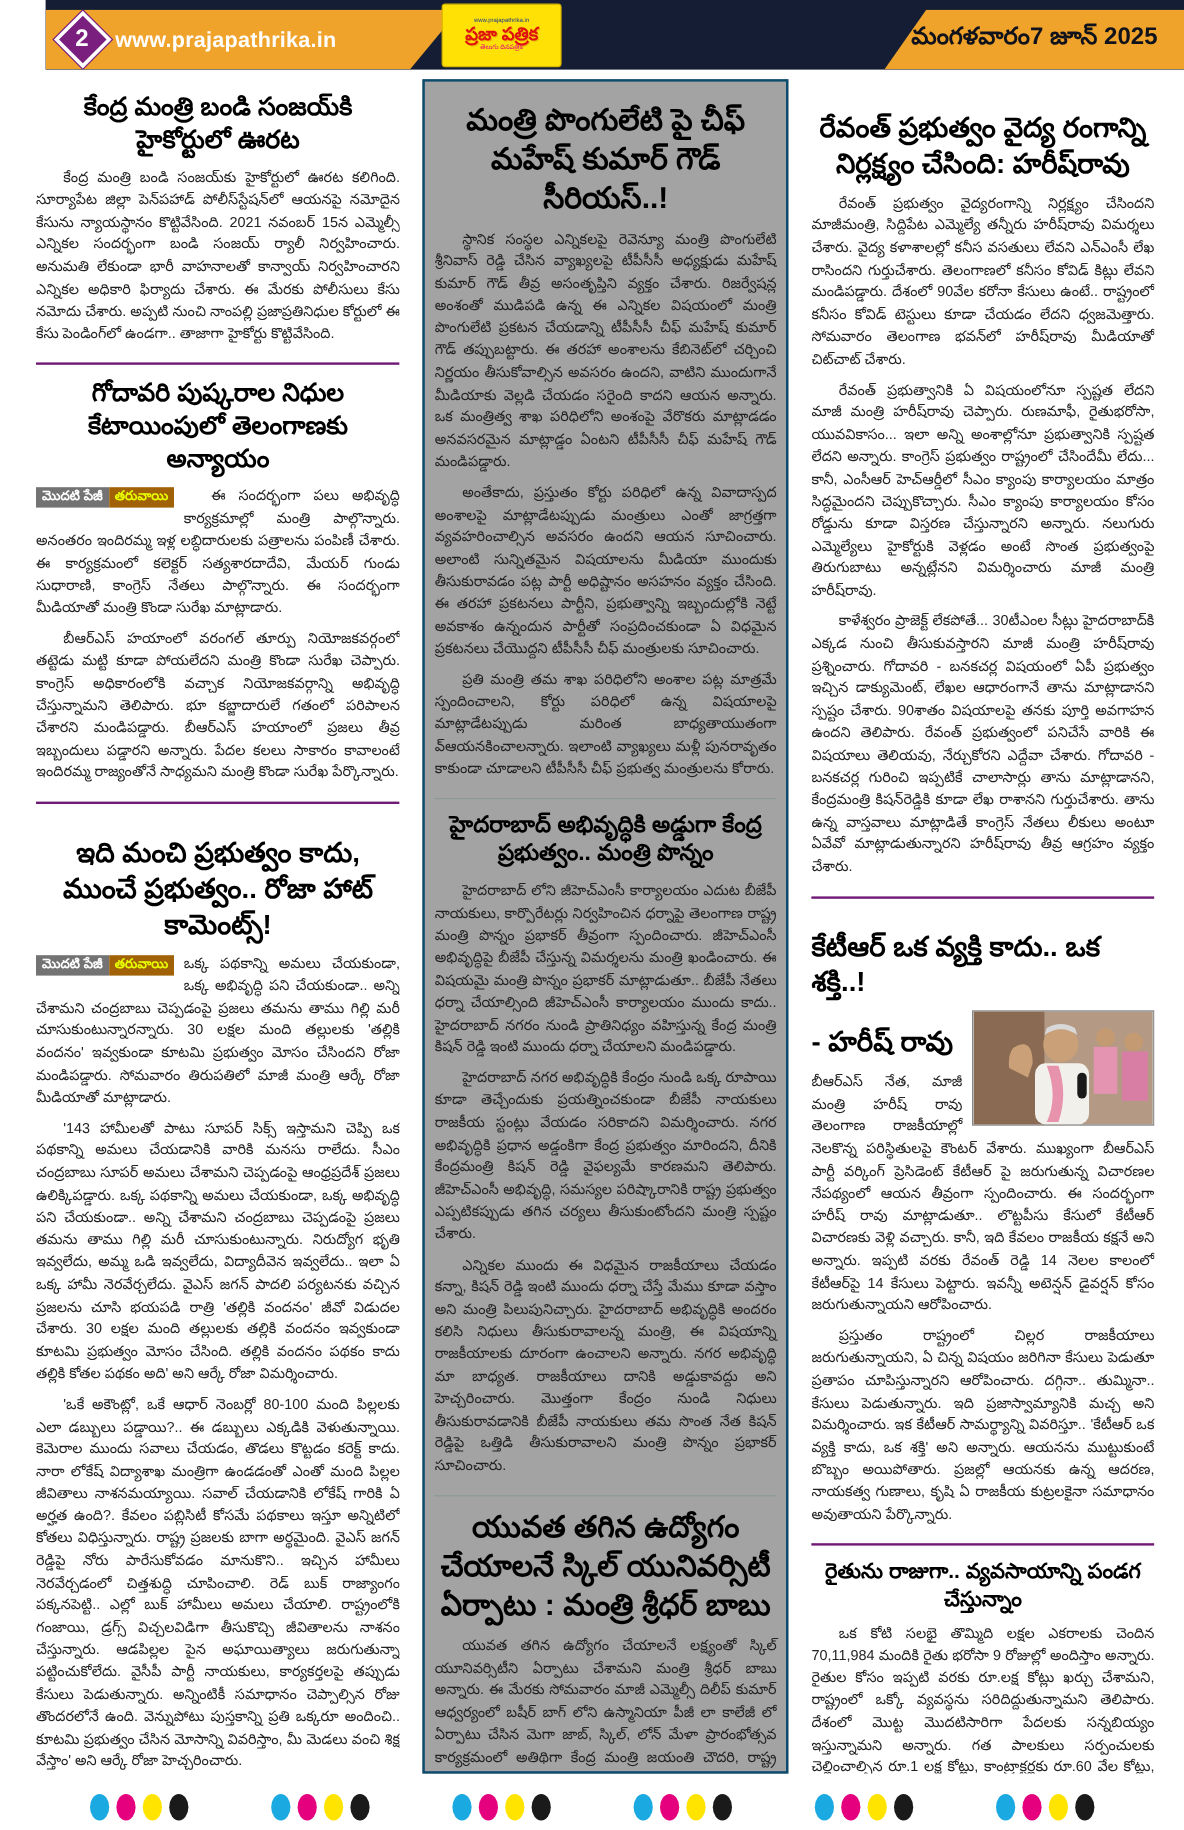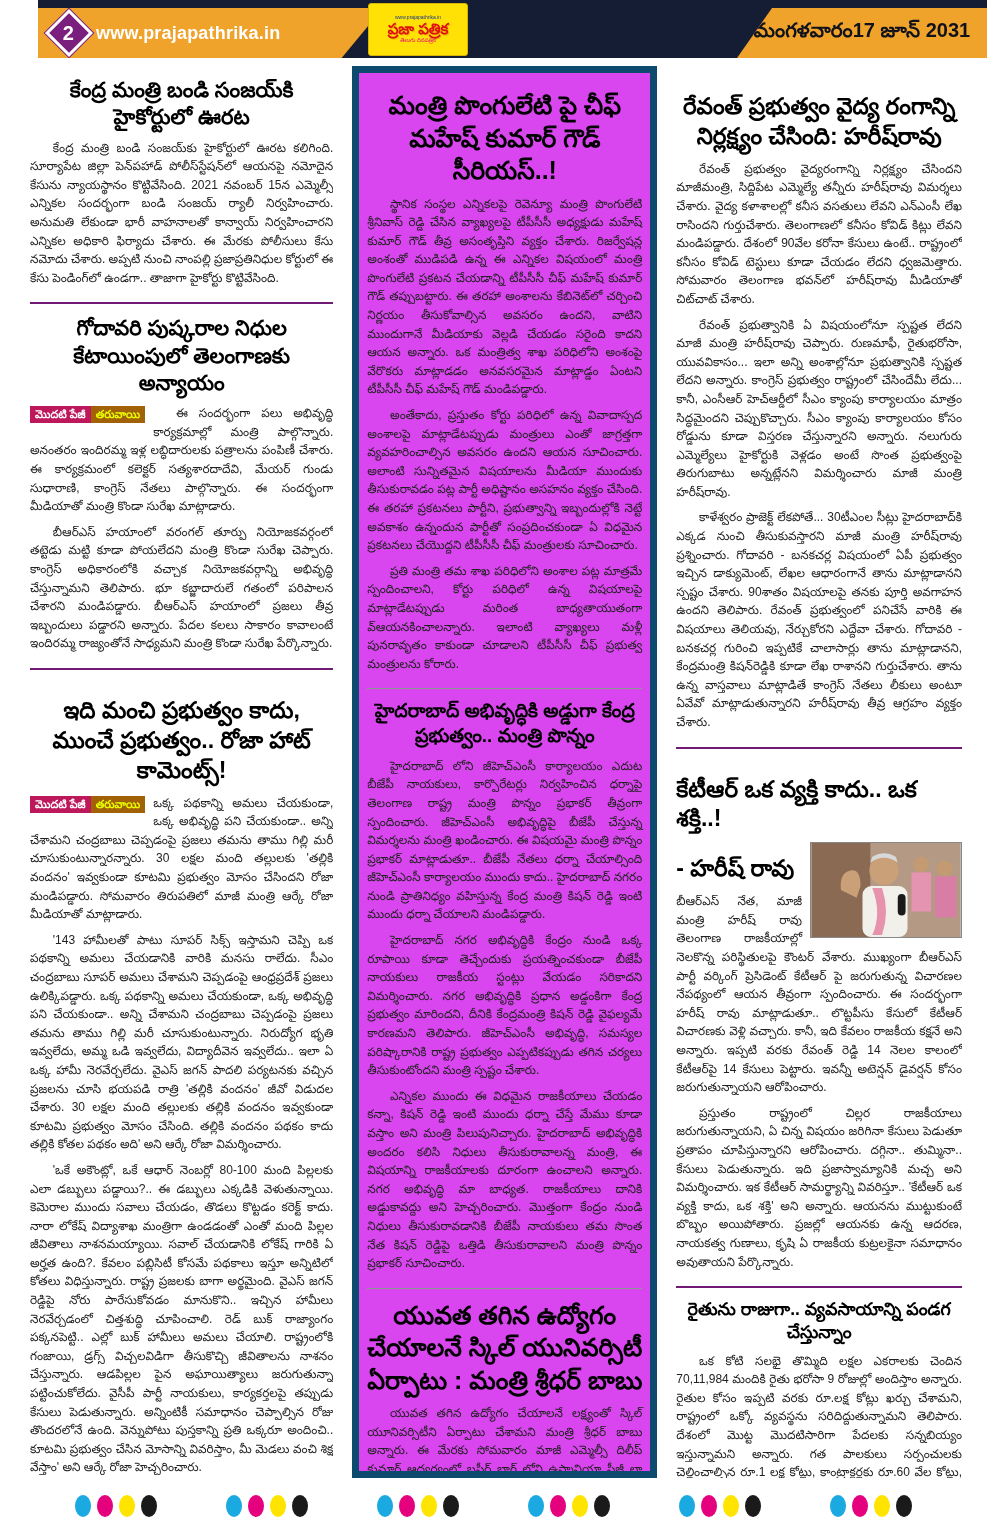--- a/index.html
+++ b/index.html
@@ -24,37 +24,37 @@
       justify-content:center; z-index:5; }
   .logo-url { font-size:5px; color:#1b3a8c; line-height:1; }
   .logo-title { font-size:15px; font-weight:bold; color:#e01010; line-height:1.2;
       text-shadow:1px 1px 0 #8c0b0b33; white-space:nowrap; }
   .logo-tag { font-size:5.5px; color:#e5007e; line-height:1; }
 
   
   .content { position:absolute; left:30px; top:66px; width:932px; height:1412px; display:flex; gap:19px; }
   .col { overflow:hidden; }
   .col1 { width:311px; }
-  .col2 { width:312px; background:#d946ef; border:7px solid #0c4a6e; padding:6px 8px 4px 8px; }
+  .col2 { width:312px; background:#a3a3a3; border:2px solid #0c4a6e; padding:6px 8px 4px 8px; }
   .col3 { width:293px; }
 
   .article { padding:6px 0 8px 0; }
   .article + .article { border-top:2px solid #701a75; }
   .col2 .article + .article { border-top:1px solid #8a9a93; }
 
   h2 { text-align:center; color:#000; font-weight:bold; line-height:1.3; margin:4px 0 8px 0; }
   .h-22 { font-size:21px; }  .h-24 { font-size:23px;margin-top:20px; }  .h-26 { font-size:25px; }
   .h-28 { font-size:27px; }  .h-20 { font-size:19px; }  .h-18 { font-size:17.5px; }
 
   p.body { font-size:12px; line-height:1.55; color:#222; text-align:justify; text-indent:1.9em; margin-bottom:7px; }
   p.body.noindent { text-indent:0; }
 
   
   .badge { display:inline-flex; height:17px; line-height:17px; font-size:11px; font-weight:bold; margin:2px 8px 2px 0; }
-  .badge .b-red { background:#be185d; color:#fff; padding:0 5px; }
+  .badge .b-red { background:#737373; color:#fff; padding:0 5px; }
   .badge .b-blk { background:#a16207; color:#e8ff00; padding:0 5px; }
   .badge.fl { float:left; }
 
   .photo { border:1px solid #888; background:#ccc; }
   .ph-right { float:right; margin:0 0 6px 8px; }
   .clearfix::after { content:""; display:block; clear:both; }
 
   
   .footer-dots { position:absolute; left:0; bottom:8px; width:987px; display:flex; justify-content:space-around; padding:0 40px; }
   .dot-group { display:flex; gap:6px; }
@@ -69,21 +69,21 @@
 
   <div class="hdr">
     <div class="hdr-navy"></div>
     <div class="hdr-orange-left">
       <div class="page-num-diamond">
         <span>2</span>
       </div>
       <span class="hdr-site">www.prajapathrika.in</span>
     </div>
     <div class="hdr-orange-right">
-      <span class="hdr-date">మంగళవారం17 జూన్ 2031</span>
+      <span class="hdr-date">మంగళవారం7 జూన్ 2025</span>
     </div>
     <div class="logo-box">
       <span class="logo-url">www.prajapathrika.in</span>
       <span class="logo-title">ప్రజా పత్రిక</span>
       <span class="logo-tag">తెలుగు దినపత్రిక</span>
     </div>
   </div>
 
   <div class="content">
 

